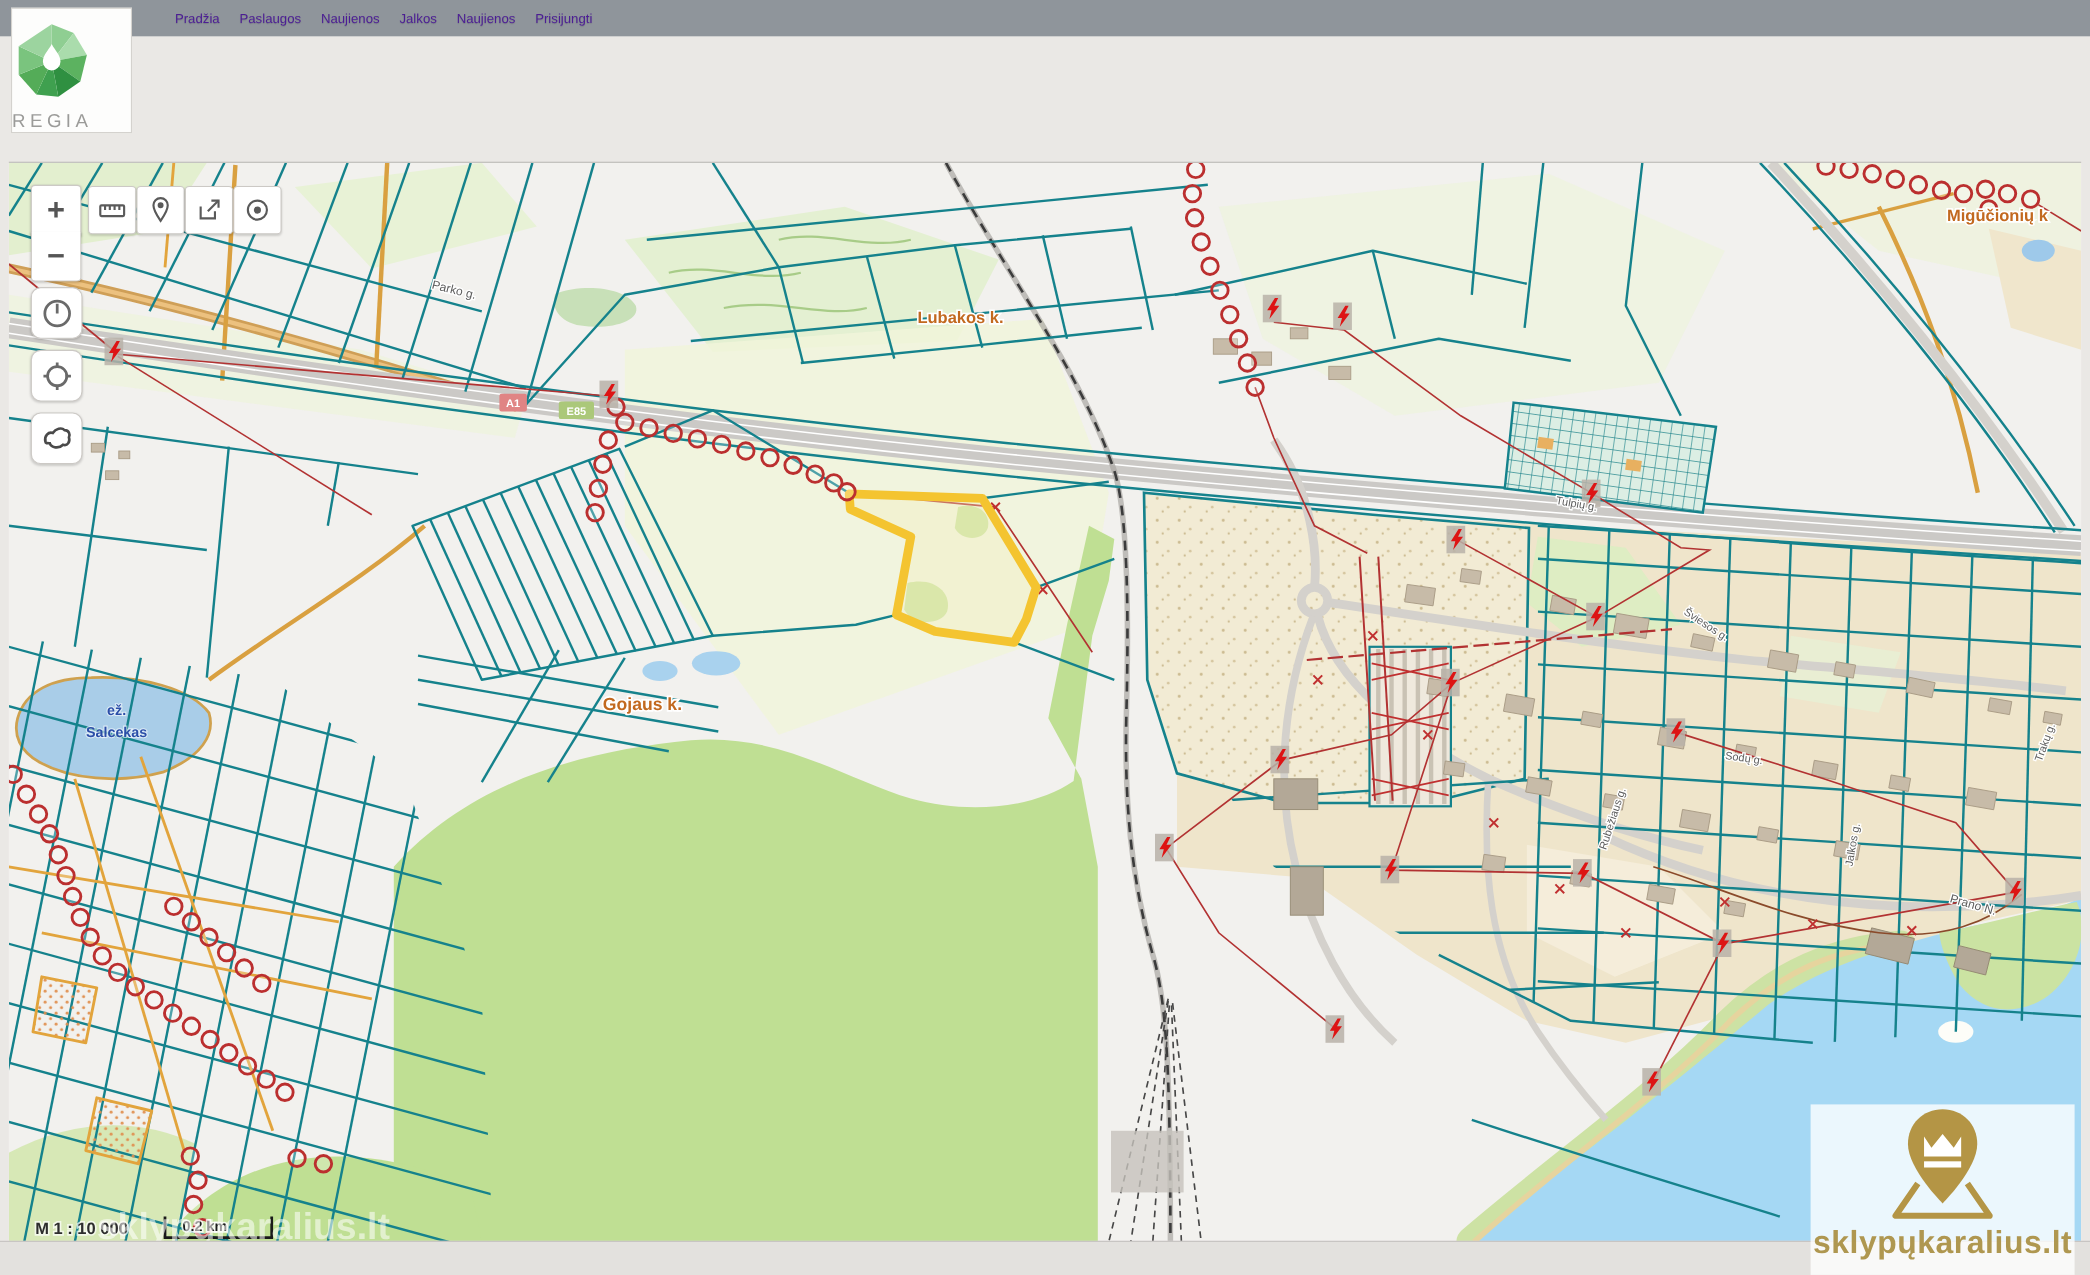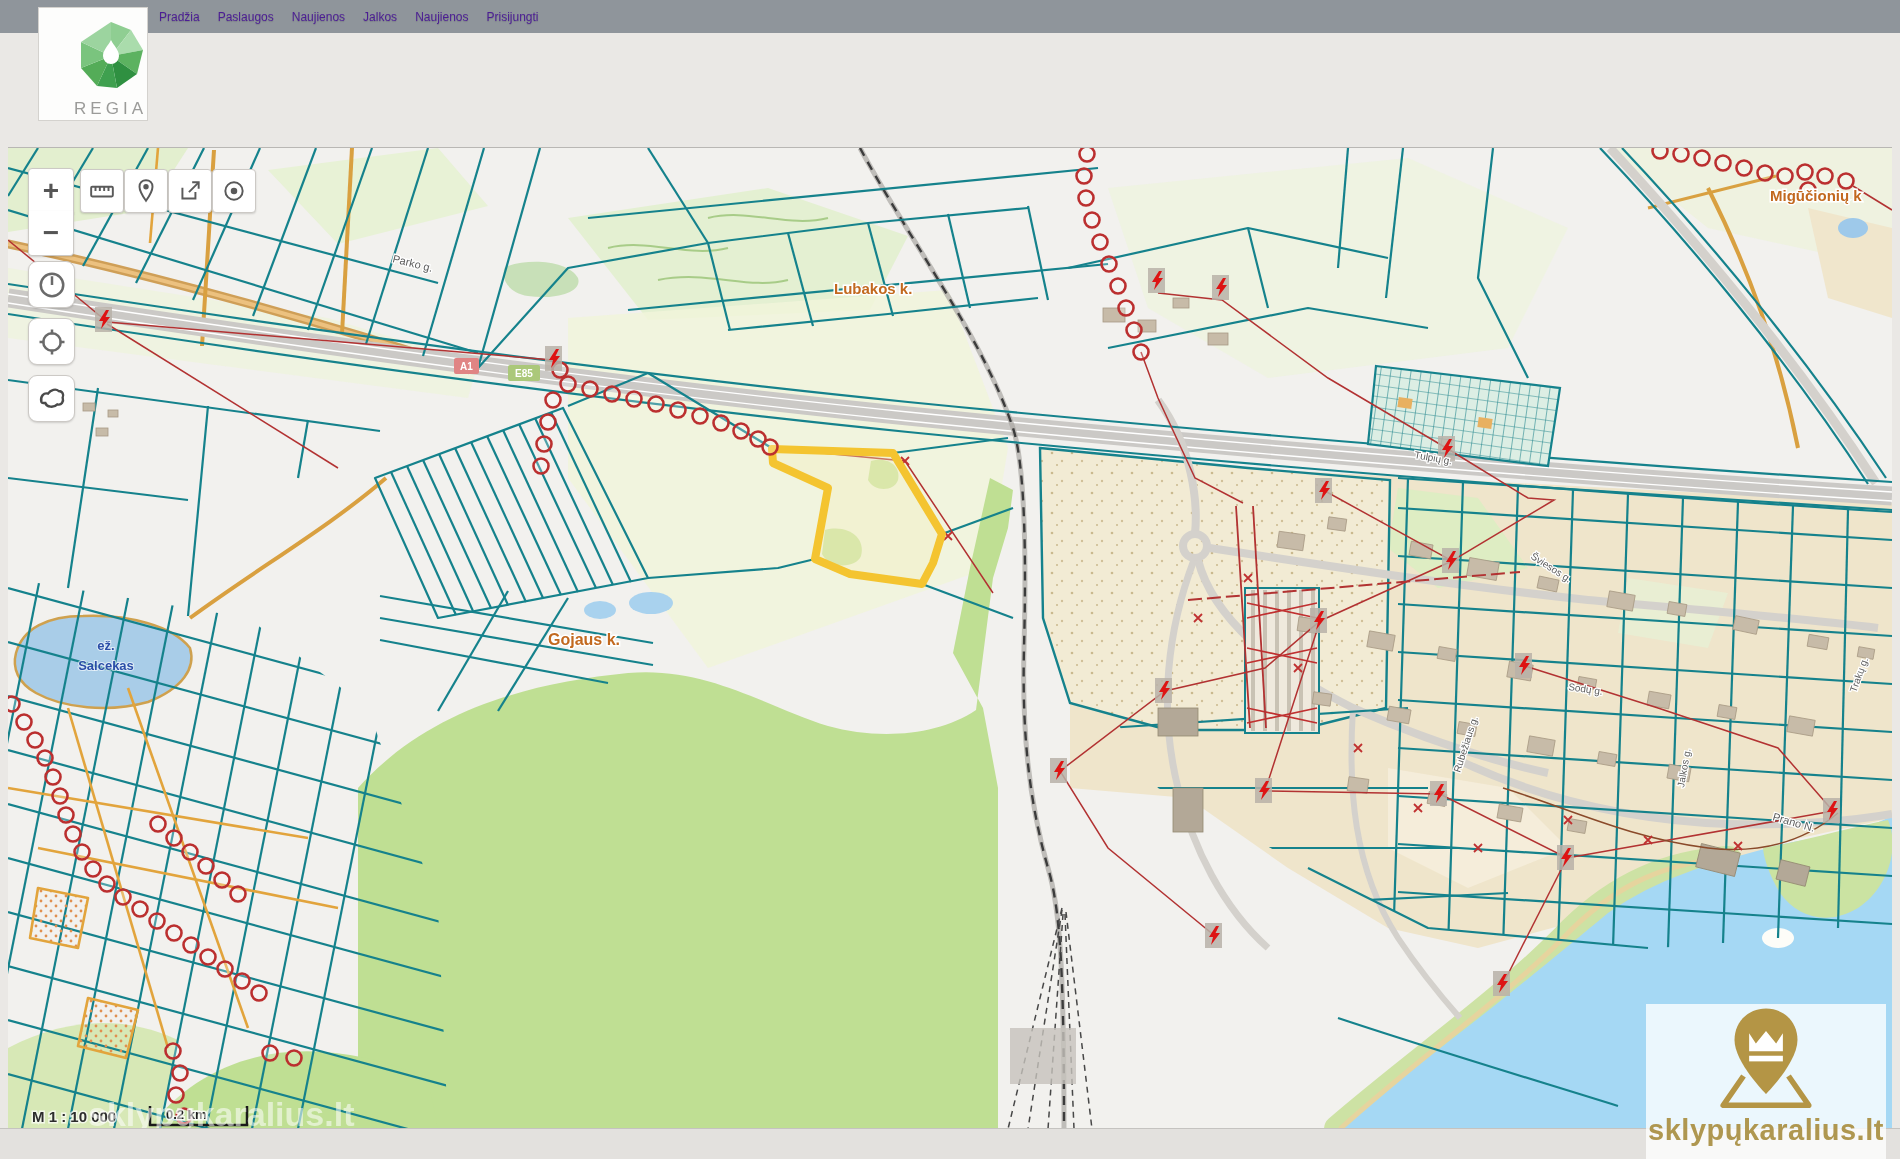--- a/index.html
+++ b/index.html
@@ -4,22 +4,22 @@
 <style>
   html,body{margin:0;padding:0;background:#d8d6d3;}
   .page{position:relative;width:1900px;height:1159px;overflow:hidden;background:#eae8e5;
         font-family:"Liberation Sans",sans-serif;}
   
   .topbar{position:absolute;left:0;top:0;width:100%;height:33px;background:#8f959b;
           display:flex;align-items:center;gap:18px;padding-left:159px;box-sizing:border-box;z-index:20;}
   .topbar .mi{color:#4c1d95;font-size:12px;font-weight:normal;cursor:pointer;white-space:nowrap;
               text-shadow:0 1px 1px rgba(0,0,0,.15);}
   
-  .logo-tab{position:absolute;left:38px;top:7px;width:108px;height:112px;background:#fdfdfc;
-            border:1px solid #d4d2ce;z-index:30;text-align:right;}
+  .logo-tab{position:absolute;left:10px;top:7px;width:108px;height:112px;background:#fdfdfc;
+            border:1px solid #d4d2ce;z-index:30;text-align:left;}
   .brand{color:#9b9b99;font-size:17px;letter-spacing:4px;margin-top:3px;}
   
   .map-wrap{position:absolute;left:8px;top:147px;width:1884px;height:981px;background:#f2f1ee;
             border-top:1px solid #b9b7b4;overflow:hidden;}
   .map-wrap svg{display:block;}
   
   .mbtn{position:absolute;background:#ffffff;border:1px solid #ccc9c5;border-radius:4px;
         box-shadow:0 1px 2px rgba(0,0,0,.15);display:flex;align-items:center;justify-content:center;
         cursor:pointer;z-index:40;}
   .sq44{width:44px;height:44px;} .sq42{width:42px;height:42px;}

